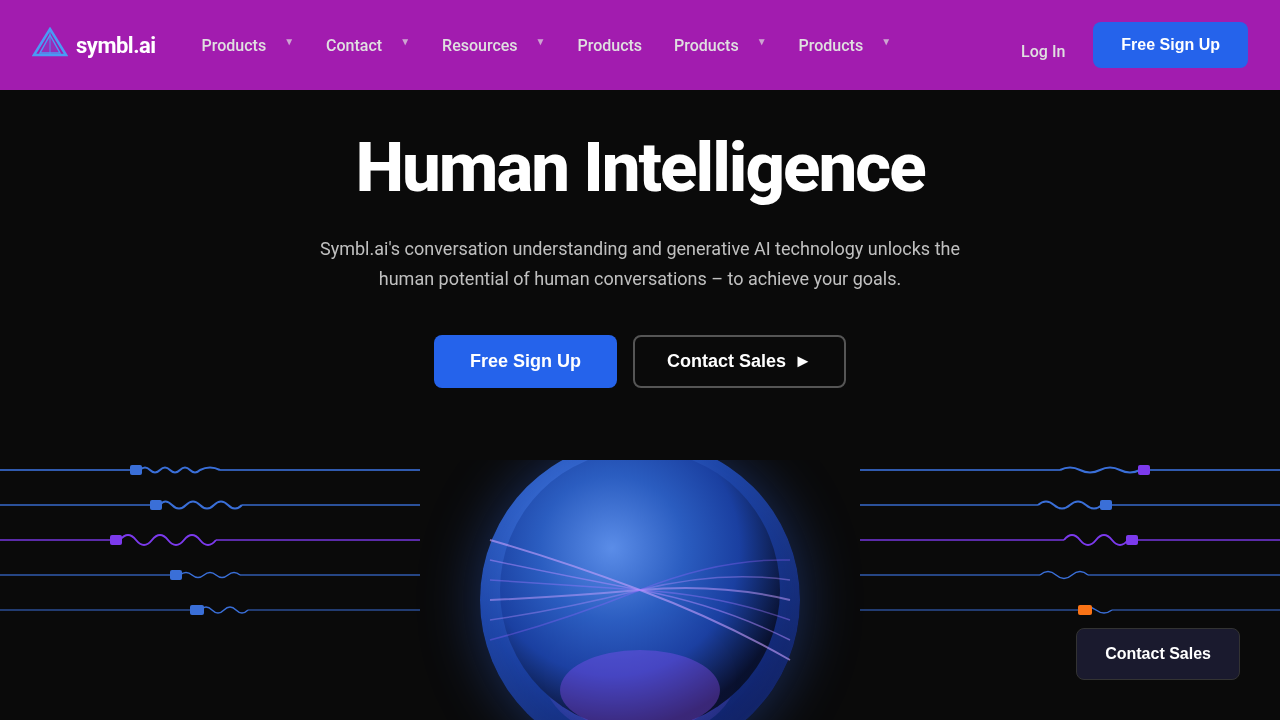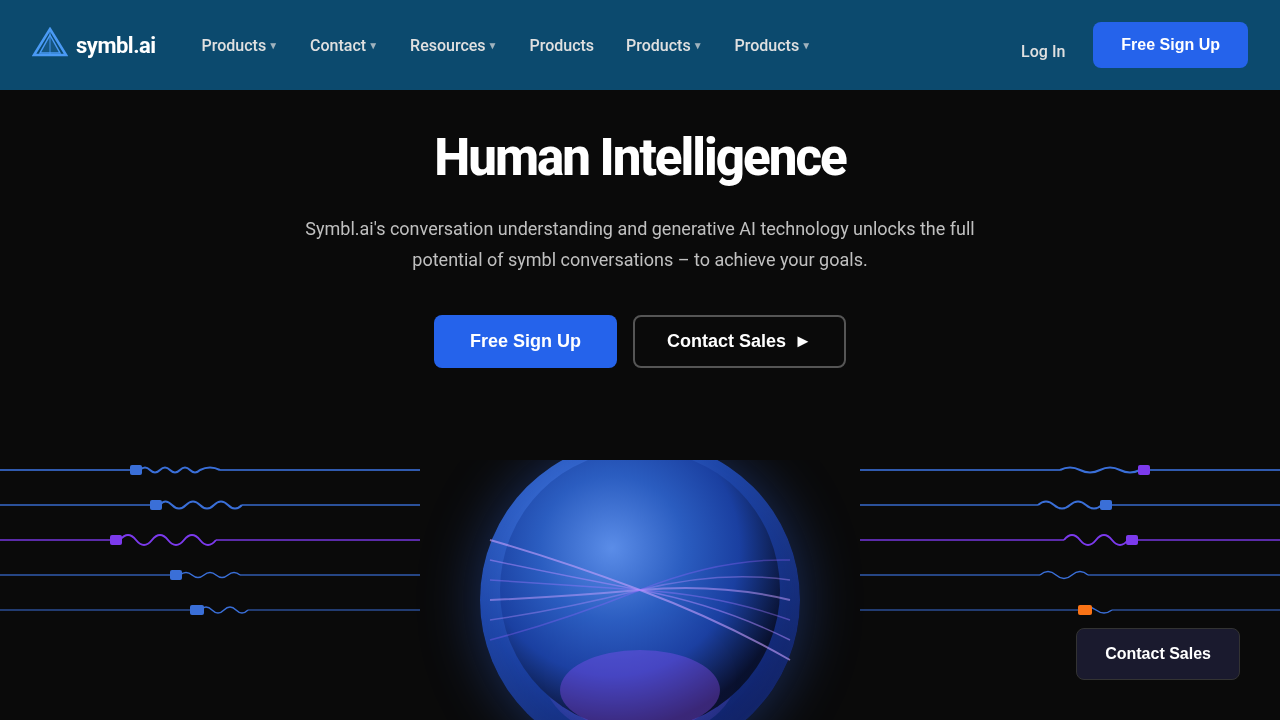--- a/index.html
+++ b/index.html
@@ -17,21 +17,21 @@
       overflow: hidden;
       position: relative;
     }
 
     
     nav {
       display: flex;
       align-items: center;
       padding: 0 32px;
       height: 90px;
-      background: #0c4a6e;
+      background: #a21caf;
       position: relative;
       z-index: 10;
     }
 
     .logo-container {
       display: flex;
       align-items: center;
       gap: 8px;
       margin-right: 32px;
       text-decoration: none;
@@ -51,22 +51,22 @@
 
     .nav-links {
       display: flex;
       align-items: center;
       gap: 4px;
       flex: 1;
     }
 
     .nav-item {
       display: flex;
-      align-items: center;
-      gap: 0;
+      align-items: flex-start;
+      gap: 16px;
       padding: 8px 14px;
       color: #e0e0e0;
       font-size: 16px;
       font-weight: 500;
       cursor: pointer;
       border-radius: 6px;
       white-space: nowrap;
       text-decoration: none;
       transition: color 0.2s;
     }
@@ -110,21 +110,21 @@
       display: flex;
       flex-direction: column;
       align-items: center;
       padding: 40px 32px 0;
       text-align: center;
       position: relative;
       z-index: 2;
     }
 
     .hero-title {
-      font-size: 51px;
+      font-size: 69px;
       font-weight: 800;
       line-height: 1.1;
       color: #ffffff;
       letter-spacing: -2px;
       margin-bottom: 28px;
     }
 
     .hero-subtitle {
       font-size: 18px;
       color: #c0c0c0;
@@ -280,21 +280,21 @@
   <div class="nav-right">
     <a class="nav-login" href="#">Log In</a>
     <button class="btn-primary-nav">Free Sign Up</button>
   </div>
 </nav>
 
 <section class="hero">
   <h1 class="hero-title">
     <span>Human Intelligence</span><br>
   </h1>
-  <p class="hero-subtitle">Symbl.ai's conversation understanding and generative AI technology unlocks the full potential of symbl conversations – to achieve your goals.</p>
+  <p class="hero-subtitle">Symbl.ai's conversation understanding and generative AI technology unlocks the human potential of human conversations – to achieve your goals.</p>
   <div class="hero-buttons">
     <button class="btn-primary">Free Sign Up</button>
     <button class="btn-secondary">
       <span>Contact Sales</span>
       <span>►</span>
     </button>
   </div>
 </section>
 
 <div class="viz-container">

